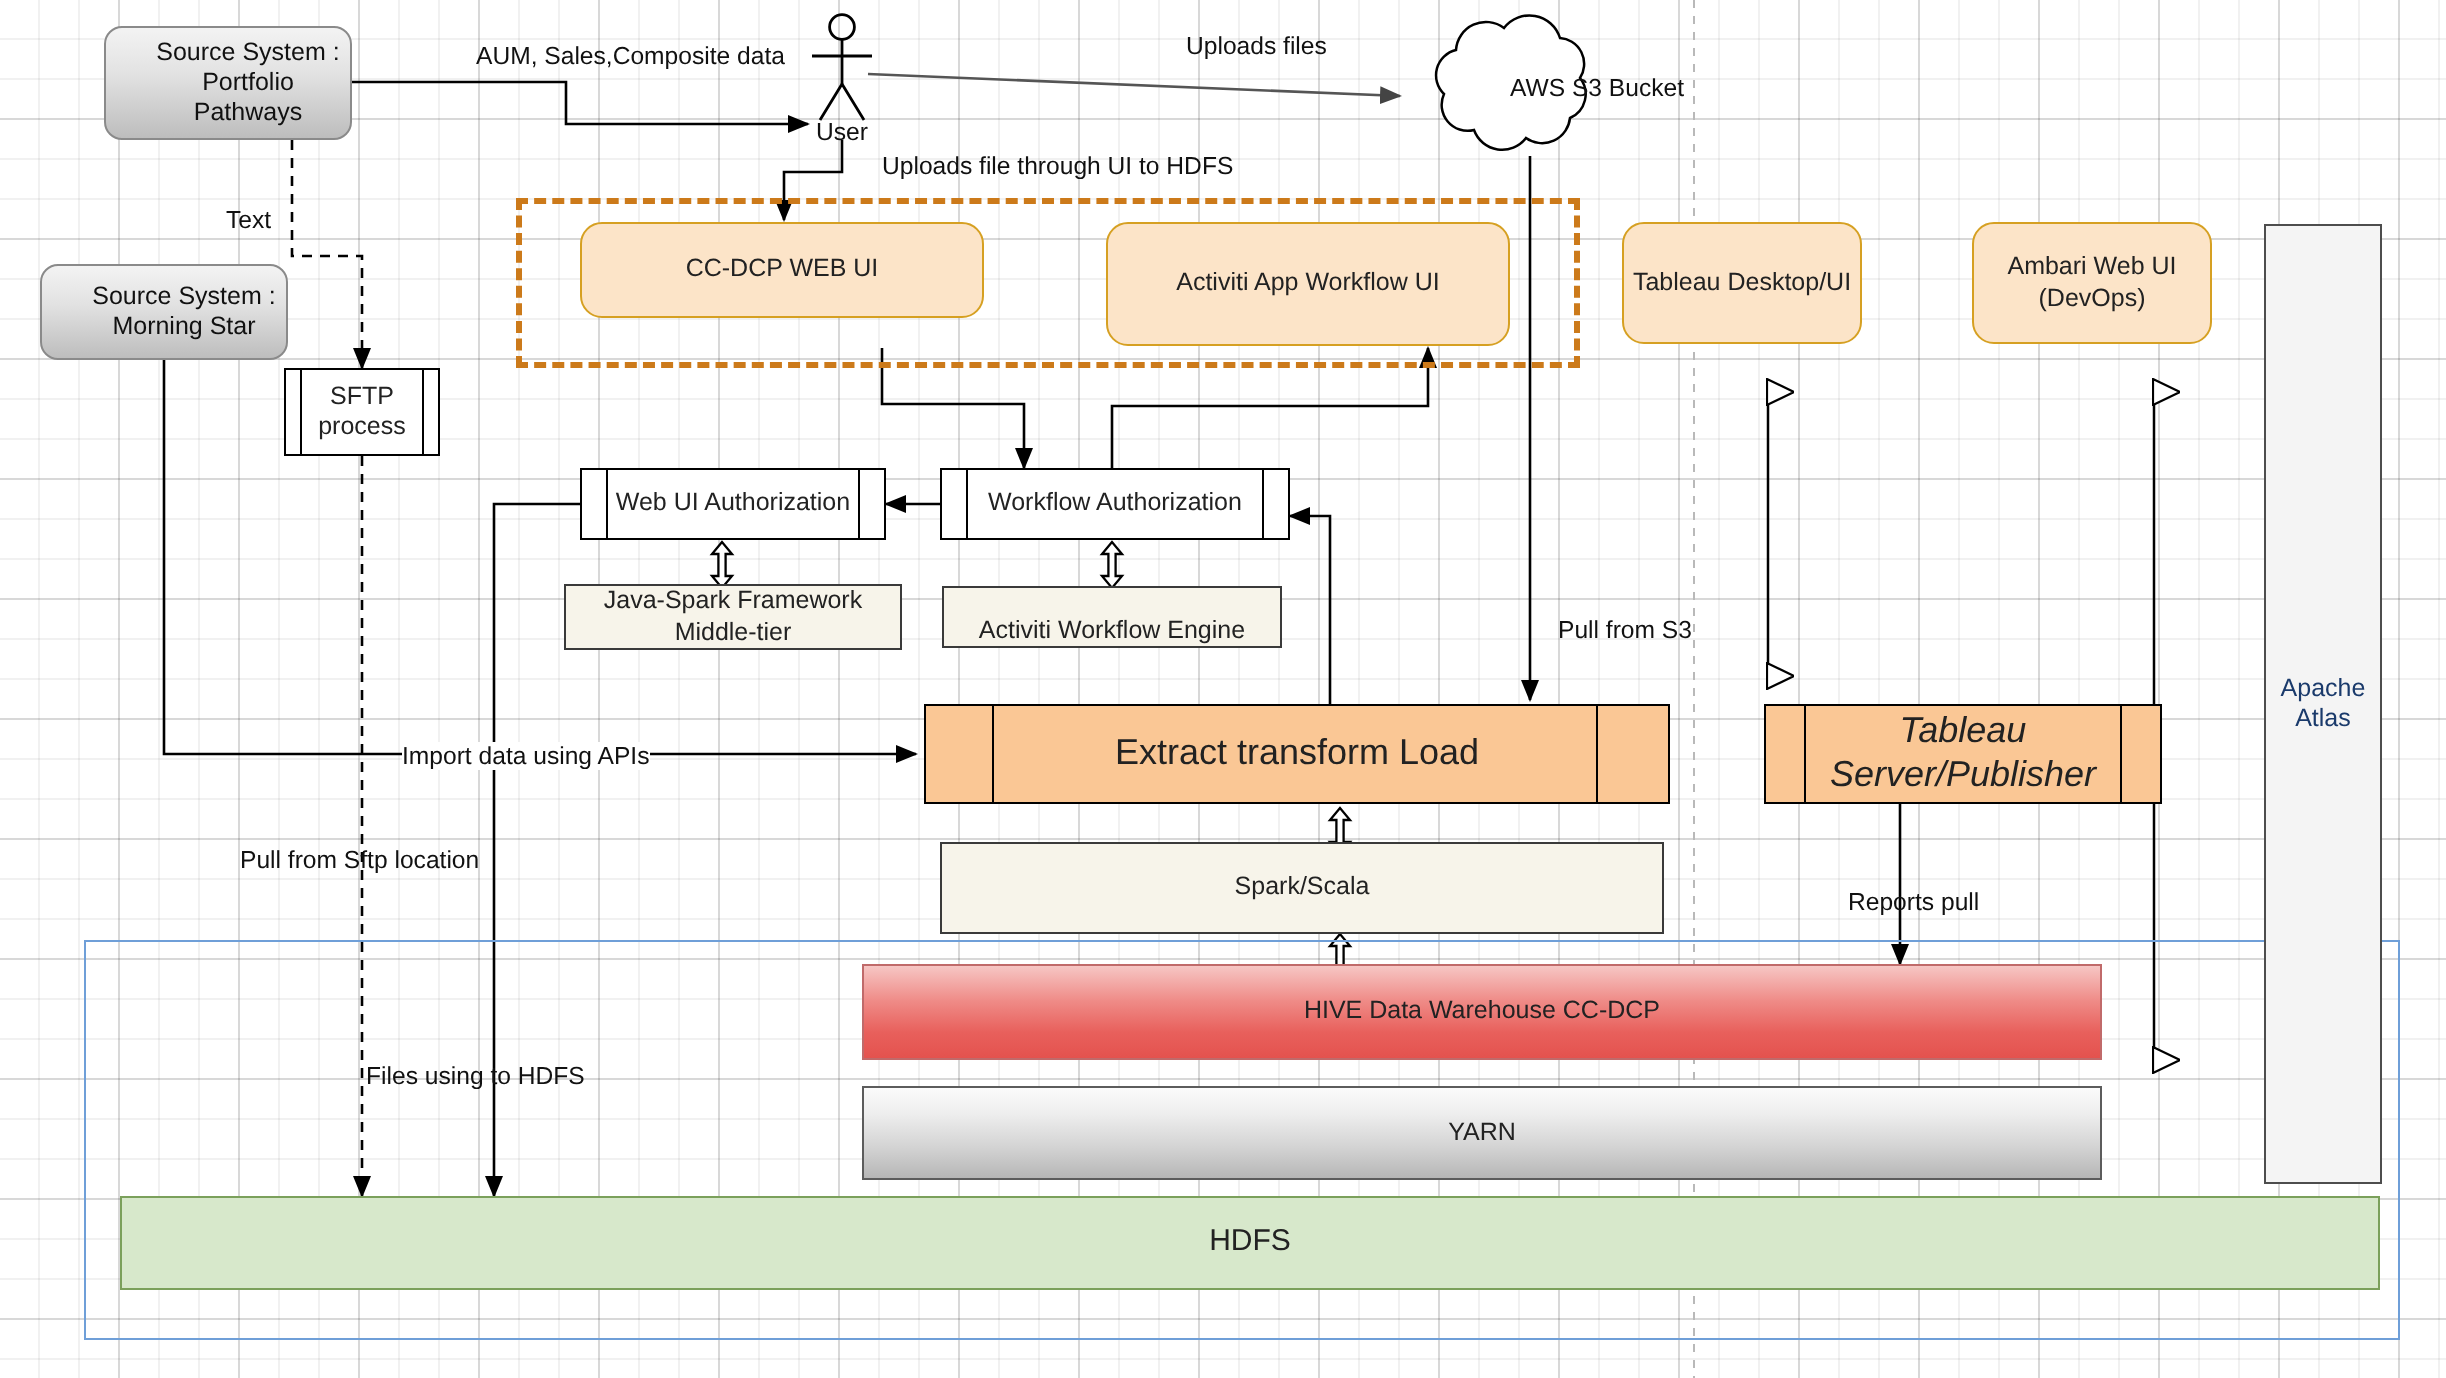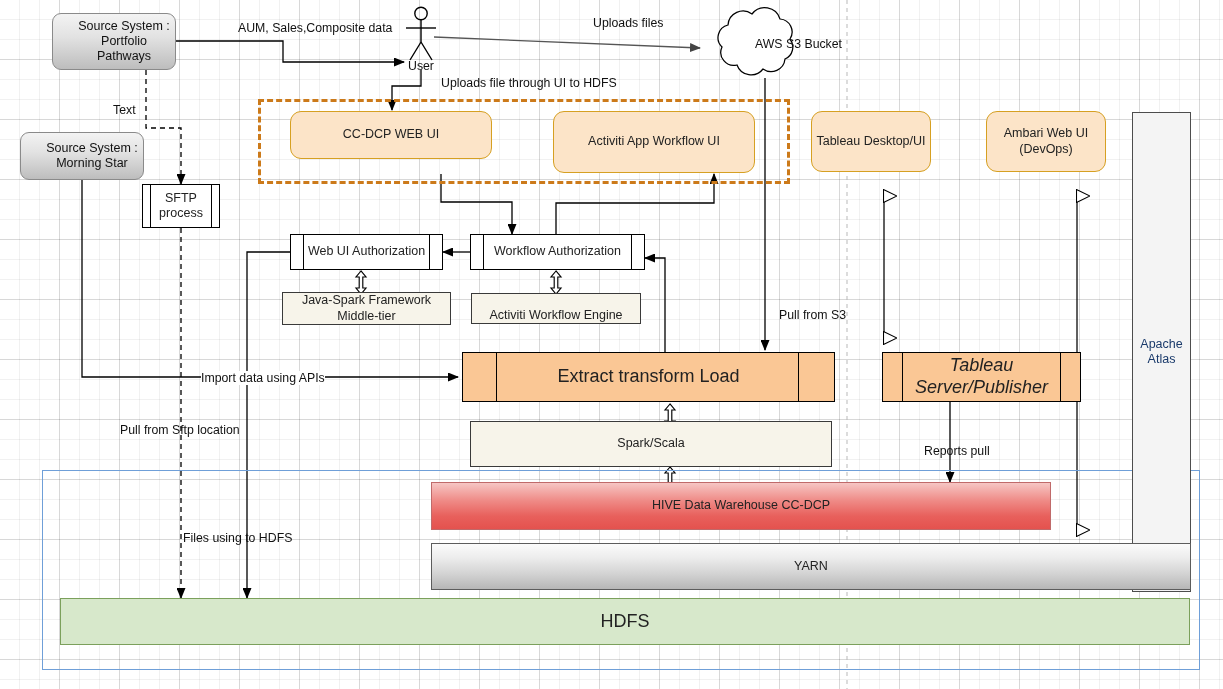--- a/index.html
+++ b/index.html
@@ -37,21 +37,21 @@
   .comp{border:1.3px solid #000;background:#ffffff;color:#222;font-size:12.5px;}
   
   .cream{border:1px solid #3a3a3a;background:#f7f4ea;color:#222;font-size:12.5px;}
   
   .orng{border:1.3px solid #000;background:#fac795;color:#222;font-size:18px;}
   
   .graybox{border:1.3px solid #4d4d4d;background:#f4f4f4;color:#1a3a6b;font-size:12.5px;}
   
   .hive{border:1px solid #c06a6a;background:linear-gradient(to bottom,#f6c6c4 0%,#ef8b87 38%,#e8605c 72%,#e4524e 100%);color:#222;font-size:12.5px;}
   .yarn{border:1px solid #5c5c5c;background:linear-gradient(to bottom,#fbfbfb 0%,#ededed 30%,#d3d3d3 66%,#b6b6b6 100%);color:#222;font-size:12.5px;}
-  .hdfs{border:1px solid #7ba05b;background:#d7e8cb;color:#222;font-size:18px;}
+  .hdfs{border:1px solid #7ba05b;background:#d7e8cb;color:#222;font-size:15px;}
 
   
   .dashframe{position:absolute;border:3px dashed #cc7a1a;box-sizing:border-box;}
   
   .blueframe{position:absolute;border:1px solid #6f9fd8;box-sizing:border-box;}
 
   .etext{position:absolute;font-size:12.3px;color:#111;white-space:pre;}
   .vdiv{position:absolute;top:0;bottom:0;width:0;border-left:1.3px solid #000;}
   .actorlabel{position:absolute;font-size:12.3px;color:#111;}
   .cloudlabel{position:absolute;font-size:12.3px;color:#111;}
@@ -222,21 +222,21 @@
   </div>
 
   <div class="node cream" style="left:470px;top:421px;width:362px;height:46px;">
     <span class="lbl">Spark/Scala</span>
   </div>
 
   <div class="node hive" style="left:431px;top:482px;width:620px;height:48px;">
     <span class="lbl">HIVE Data Warehouse CC-DCP</span>
   </div>
 
-  <div class="node yarn" style="left:431px;top:543px;width:760px;height:47px;">
+  <div class="node yarn" style="left:431px;top:543px;width:620px;height:47px;">
     <span class="lbl">YARN</span>
   </div>
 
   <div class="node hdfs" style="left:60px;top:598px;width:1130px;height:47px;">
     <span class="lbl">HDFS</span>
   </div>
 
   <div class="actorlabel" style="left:408px;top:59px;">User</div>
 
   <div class="cloudlabel" style="left:755px;top:37px;">AWS S3 Bucket</div>

